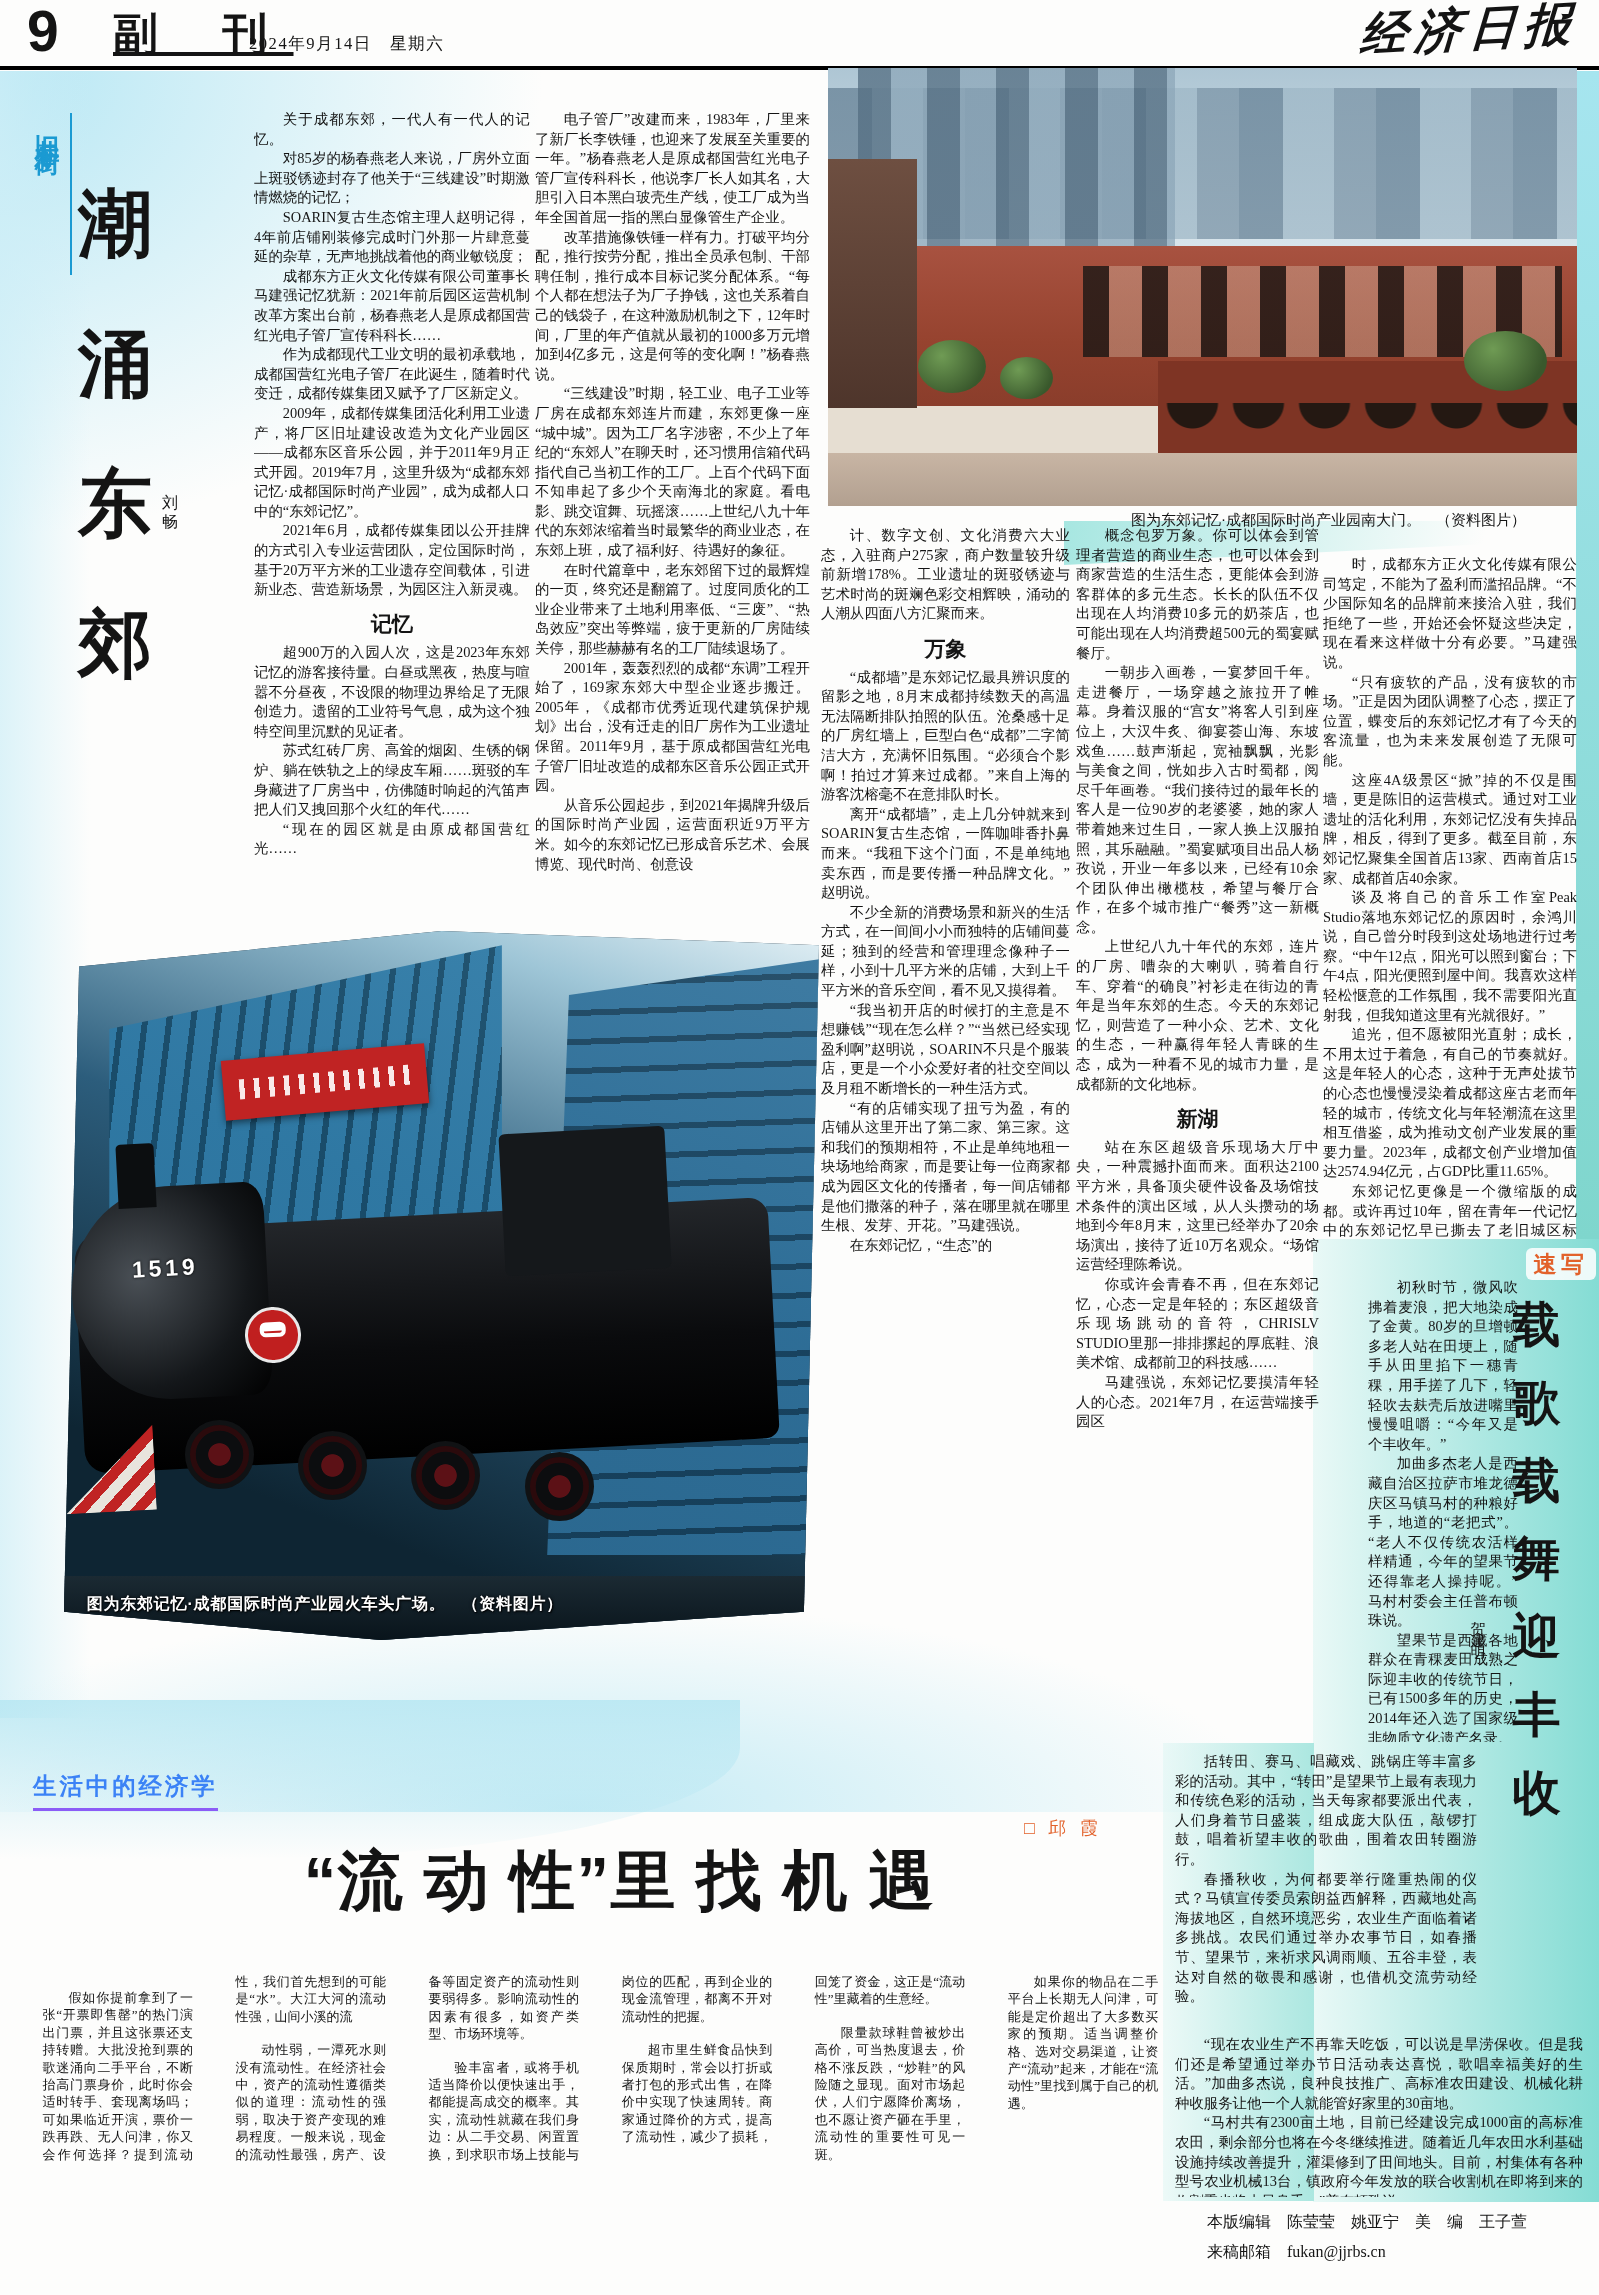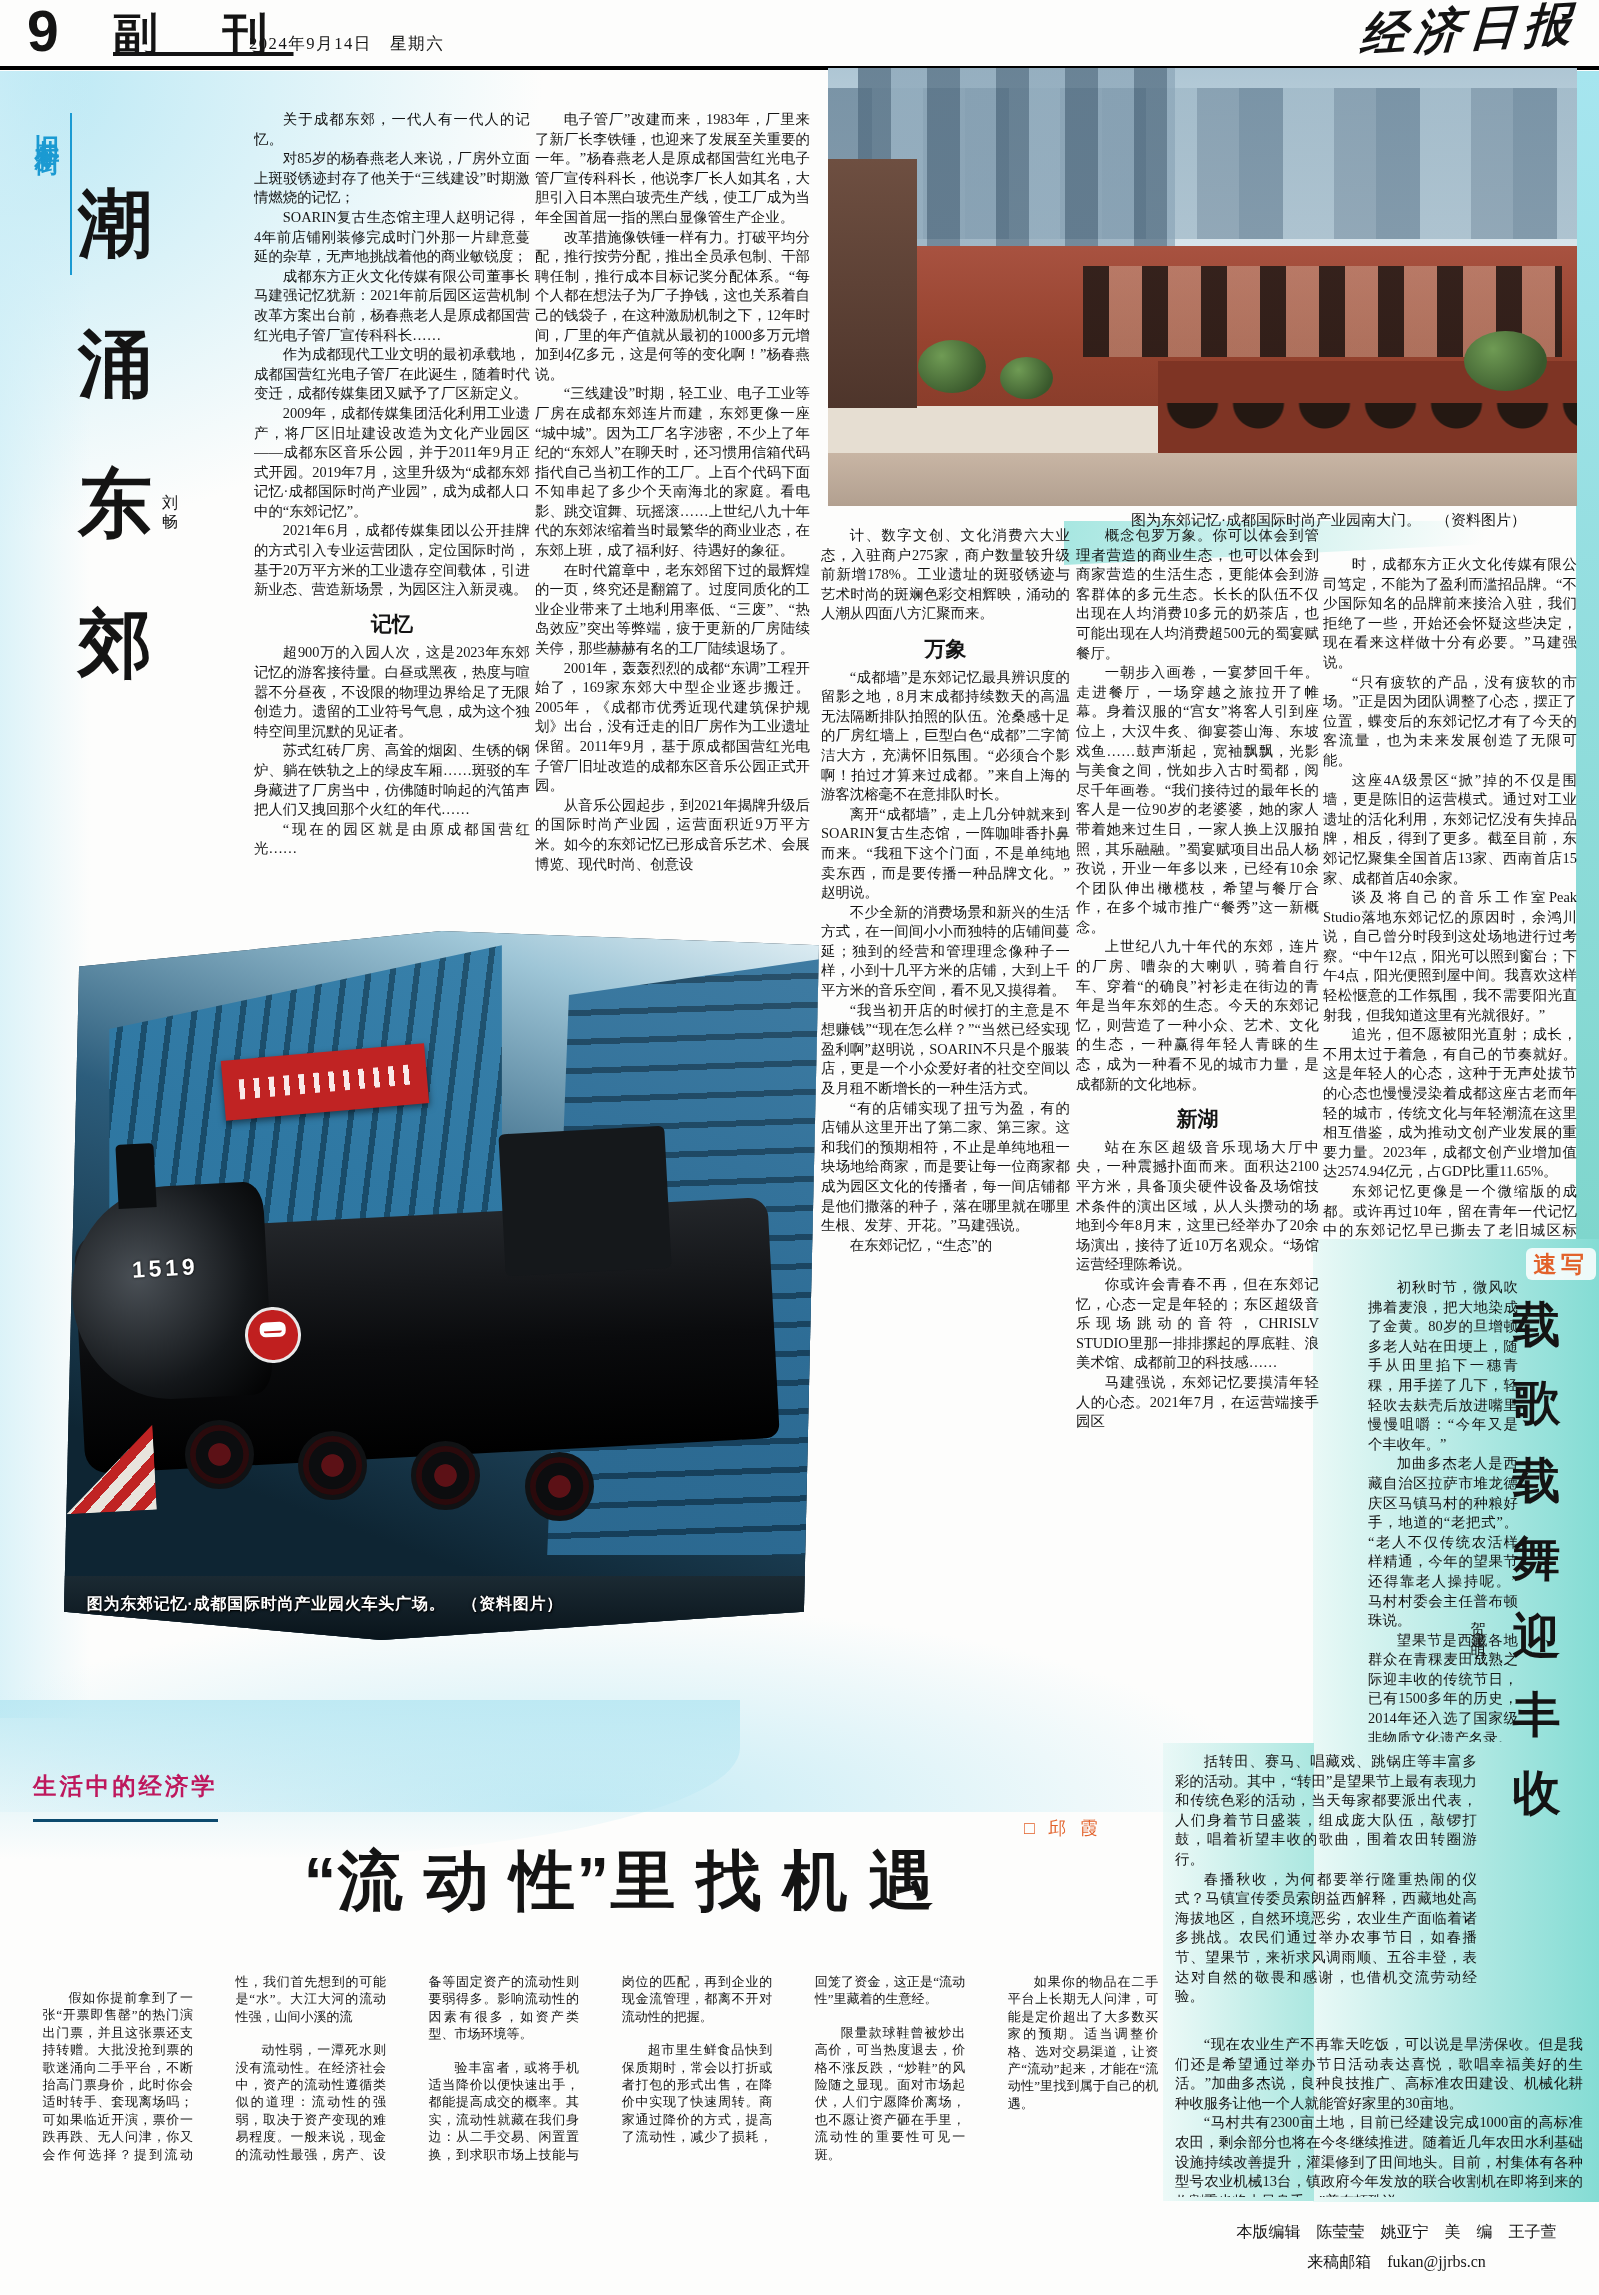--- a/index.html
+++ b/index.html
@@ -115,30 +115,30 @@
           letter-spacing:4.5px;background:rgba(255,255,255,.85);padding:4.5px 7.6px;border-radius:6px;}
   .sk-title{left:1508px;top:1301px;width:57px;}
   .sk-title .vchar{font:900 48px/1 "Liberation Sans",sans-serif;text-align:center;margin:0 0 30px;}
   .sk-author{left:1470px;top:1609px;writing-mode:vertical-rl;text-orientation:upright;
           font:15px/1 "Liberation Serif",serif;letter-spacing:12px;}
   .sk-col1{left:1325px;top:1278px;width:150px;height:464px;margin-left:43px;}
   .sk-col2{left:1175px;top:1752px;width:302px;height:278px;}
   .sk-col3{left:1175px;top:2035px;width:408px;height:162px;}
 
   
-  .eco-label{left:33px;top:1775px;font:700 23.4px/1 "Liberation Sans",sans-serif;color:#be185d;
-          letter-spacing:3px;padding-bottom:21px;border-bottom:3px solid #0c4a6e;}
+  .eco-label{left:33px;top:1775px;font:700 23.4px/1 "Liberation Sans",sans-serif;color:#3b82f6;
+          letter-spacing:3px;padding-bottom:10px;border-bottom:3px solid #8b5cf6;}
   .eco-byline{left:1024px;top:1819px;font:18px/1 "Liberation Serif",serif;color:#e2622b;letter-spacing:4.5px;}
   .eco-headline{left:189px;top:1842px;width:861px;text-align:center;
           font:900 65px/1.2 "Liberation Sans",sans-serif;letter-spacing:1.5px;}
   .eco-cols{left:26.4px;top:1973px;width:1148px;height:263px;column-count:6;column-gap:10.6px;overflow:hidden;}
   .eco-cols p{margin:16px;text-indent:2em;text-align:justify;font:13px/17.4px "Liberation Serif",serif;}
 
   
-  .footer{left:1207px;top:2207px;width:379px;text-align:center;font:16px/1.9 "Liberation Serif",serif;margin-top:10px;}
+  .footer{left:1207px;top:2207px;width:379px;text-align:left;font:16px/1.9 "Liberation Serif",serif;}
 </style>
 </head>
 <body>
 
 <div id="paper">
 
   <div class="abs deco deco-tl"></div>
   <div class="abs deco deco-left"></div>
   <div class="abs deco deco-wave"></div>
   <div class="abs deco deco-bl"></div>

